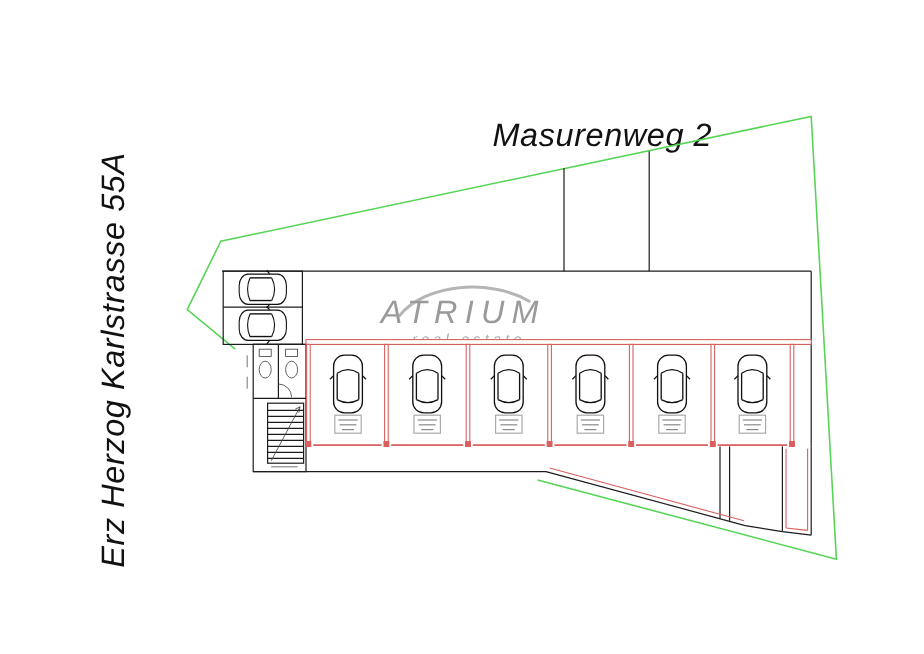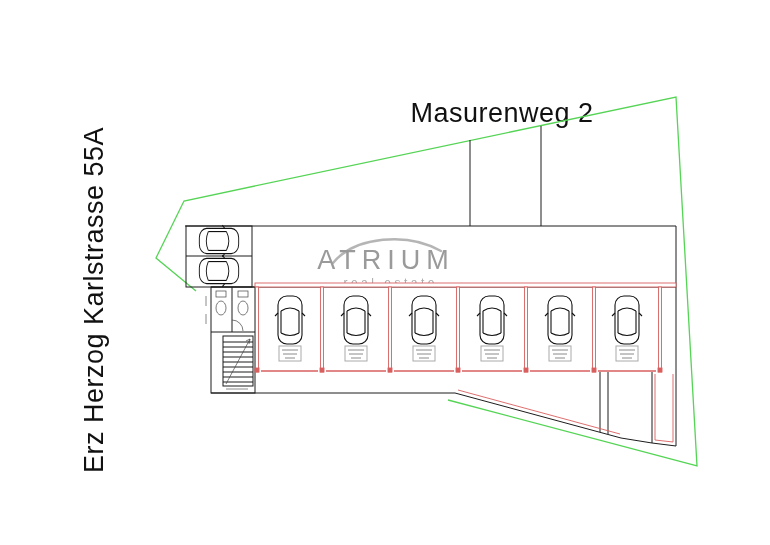--- a/index.html
+++ b/index.html
@@ -1,16 +1,16 @@
 <!DOCTYPE html>
 <html><head>
 <meta charset="utf-8">
 <style>
   html,body{margin:0;padding:0;background:#ffffff;}
-  .canvas{width:770px;height:545px;position:relative;background:#ffffff;overflow:hidden;}
+  .canvas{width:770px;height:545px;position:relative;background:#ffffff;overflow:hidden;font-style:italic;}
   svg{display:block;}
   text{font-family:"Liberation Sans", sans-serif;fill:#111;}
   .street{font-size:27px;letter-spacing:0.5px;}
   .wm-name{font-size:27px;letter-spacing:6px;fill:#9a9a9a;}
   .wm-sub{font-size:12px;letter-spacing:3.5px;fill:#ababab;}
   .blk{stroke:#1c1c1c;stroke-width:1;fill:none;}
   .thin{stroke:#444;stroke-width:0.7;fill:none;}
   .tinytxt{stroke:#8a8a8a;stroke-width:1;fill:none;}
 </style>
 </head>

